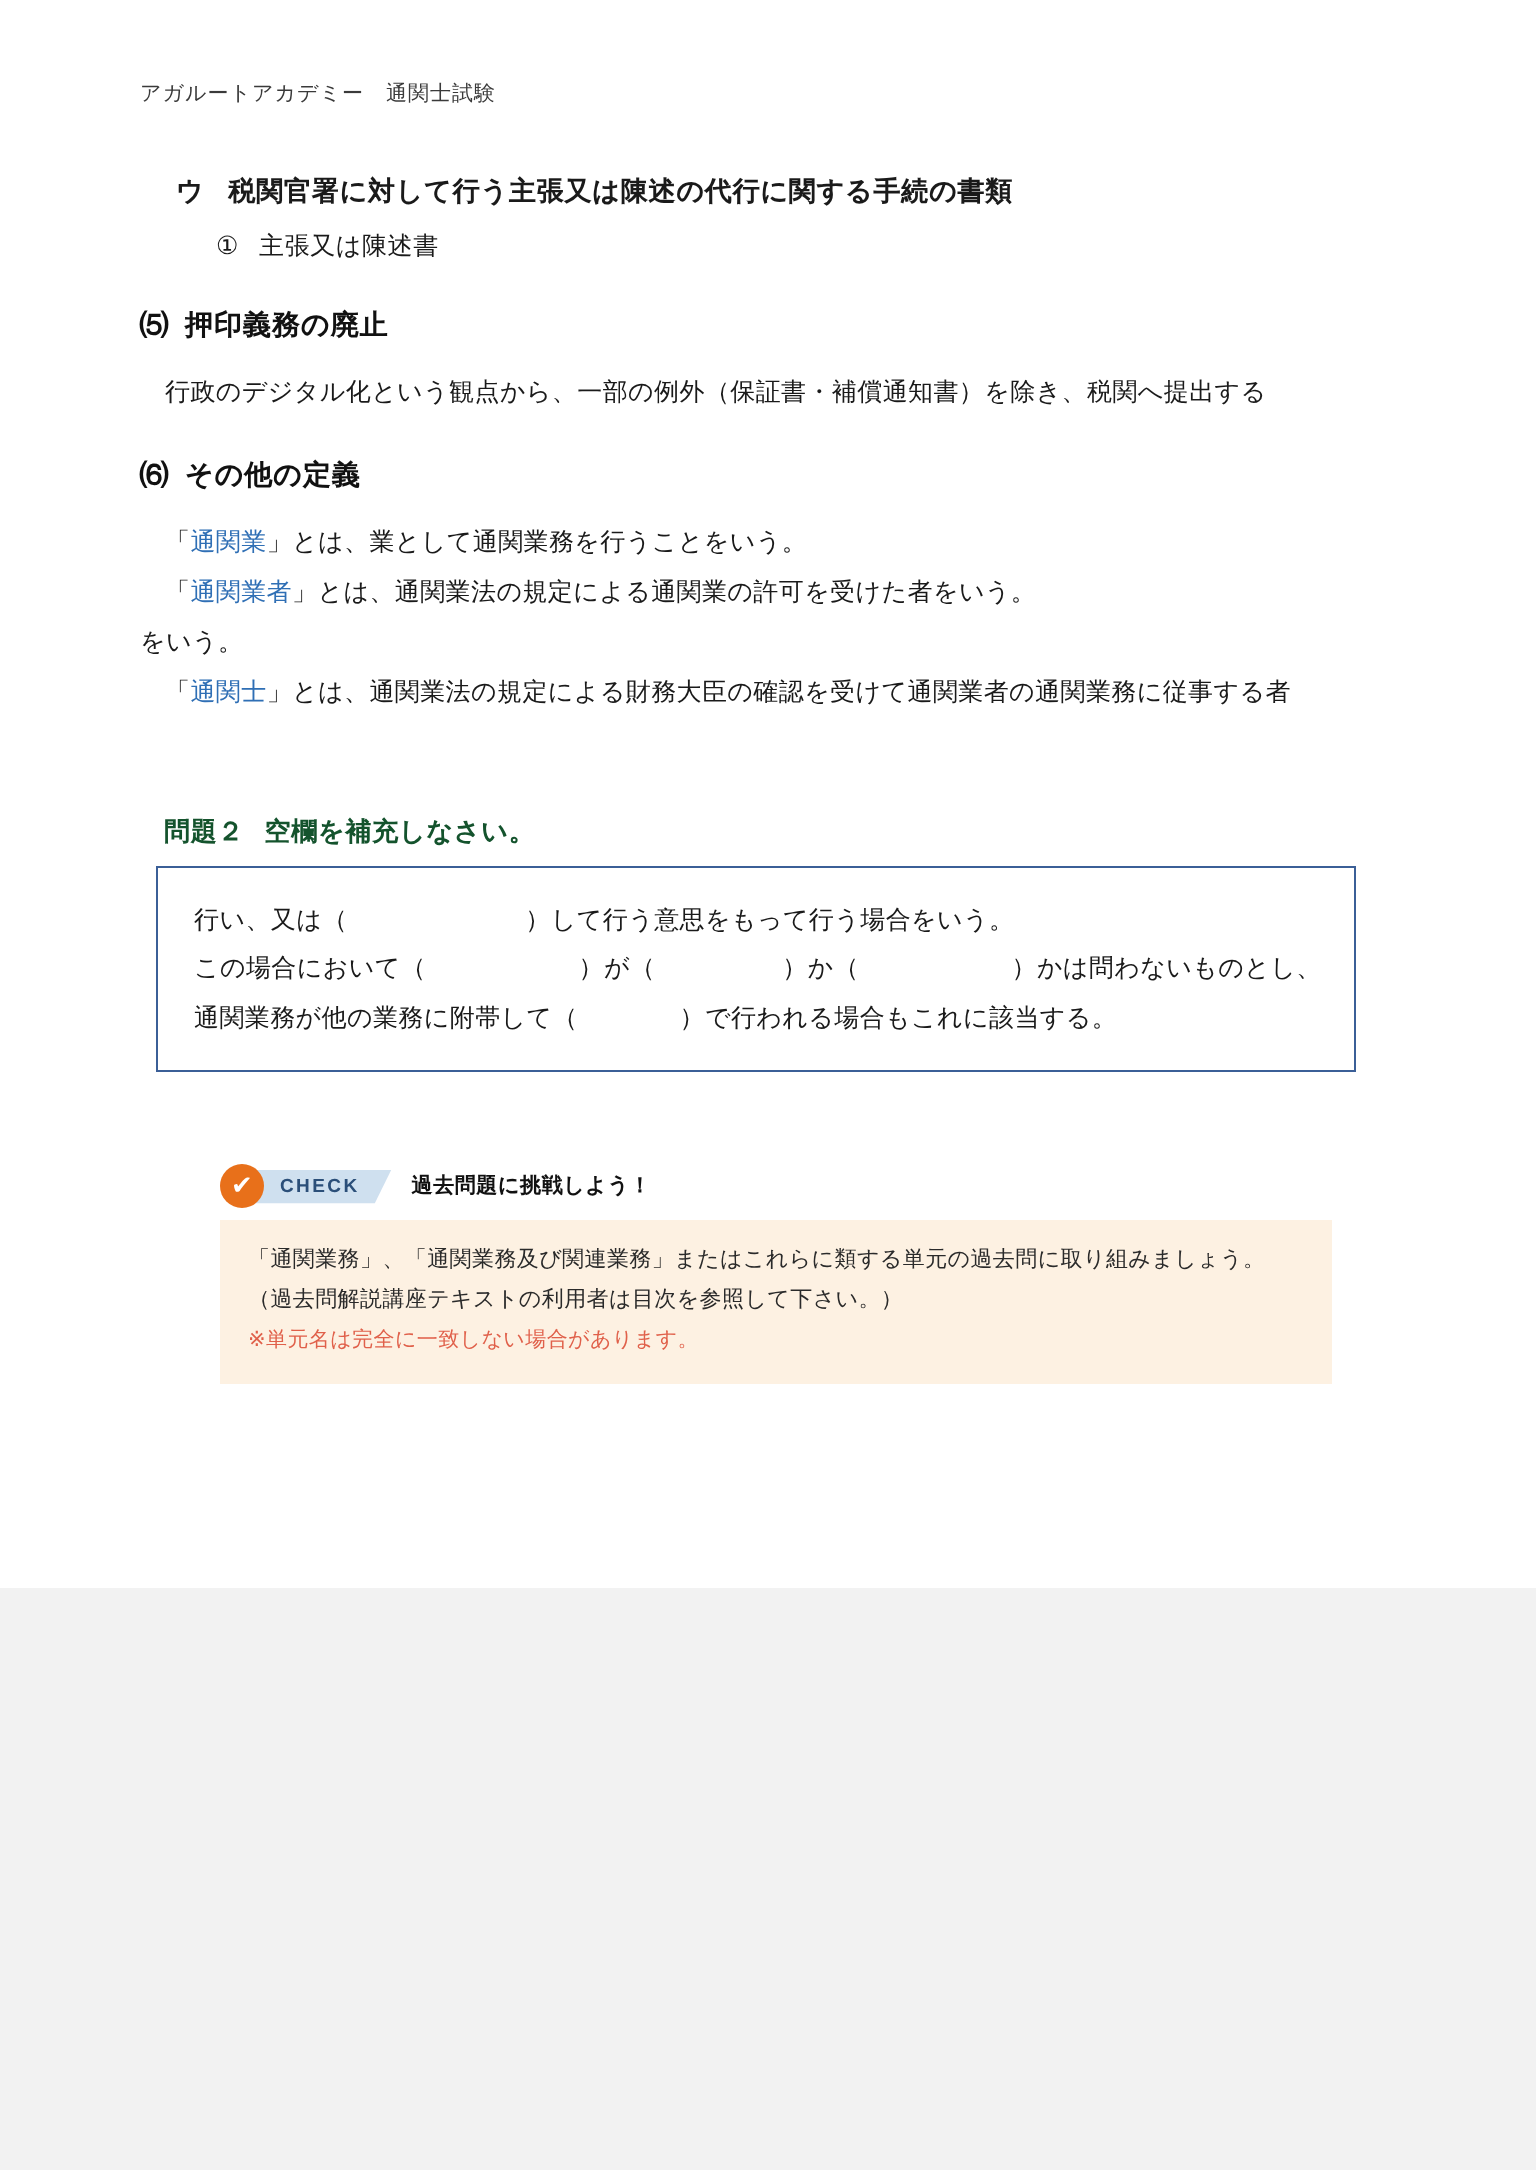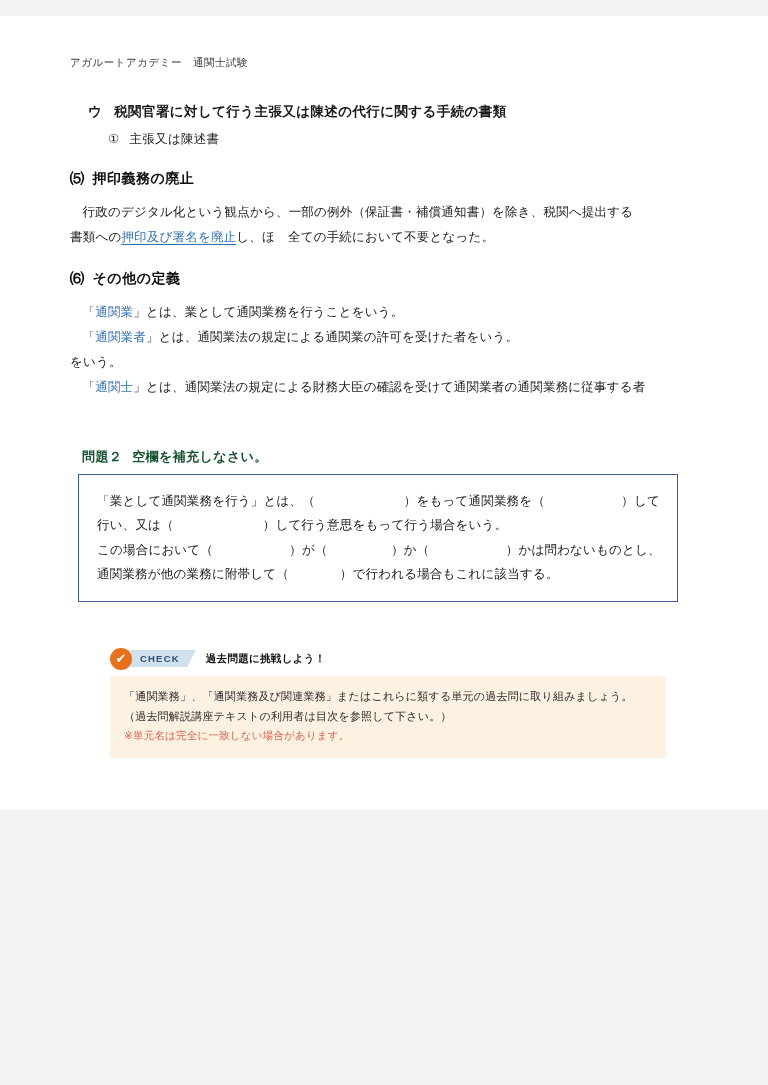--- a/index.html
+++ b/index.html
@@ -8,21 +8,21 @@
     background: #f2f2f2;
   }
   body {
     font-family: "Liberation Serif", "DejaVu Serif", serif;
   }
   .page {
     position: relative;
     width: 768px;
     height: 794px;
     background: #ffffff;
-    margin: 16px auto;
+    margin: 0 auto;
     overflow: hidden;
     box-sizing: border-box;
   }
   .header {
     position: absolute;
     top: 40px;
     left: 70px;
     font-family: "Liberation Sans", "DejaVu Sans", sans-serif;
     font-size: 10.5px;
     color: #3a3a3a;
@@ -199,23 +199,20 @@
 
     <div class="item-maru">
       <span class="num">①</span><span>主張又は陳述書</span>
     </div>
 
     <div class="sec-head">
       <span class="num">⑸</span><span>押印義務の廃止</span>
     </div>
 
     <p class="para indent">行政のデジタル化という観点から、一部の例外（保証書・補償通知書）を除き、税関へ提出する</p>
-    <p class="para">
-      <span>書類への</span><span class="u-blue">押印及び署名を廃止</span><span>し、ほゞ全ての手続において不要となった。</span>
-    </p>
 
     <div class="block-gap-2"></div>
 
     <div class="sec-head">
       <span class="num">⑹</span><span>その他の定義</span>
     </div>
 
     <p class="para indent">
       <span>「</span><span class="blue">通関業</span><span>」</span><span>とは、業として通関業務を行うことをいう。</span>
     </p>
@@ -228,21 +225,20 @@
     </p>
 
     <div class="block-gap-3"></div>
     <div class="block-gap-2"></div>
 
     <div class="q-title">
       <span class="num">問題２</span><span>空欄を補充しなさい。</span>
     </div>
 
     <div class="q-box">
-      <div class="q-line">「業として通関業務を行う」とは、（　　　　　　　）をもって通関業務を（　　　　　　）して</div>
       <div class="q-line">行い、又は（　　　　　　　）して行う意思をもって行う場合をいう。</div>
       <div class="q-line">この場合において（　　　　　　）が（　　　　　）か（　　　　　　）かは問わないものとし、</div>
       <div class="q-line">通関業務が他の業務に附帯して（　　　　）で行われる場合もこれに該当する。</div>
     </div>
 
     <div class="check-wrap">
       <div class="check-bar">
         <div class="check-badge">
           <div class="check-circle">✔</div>
           <div class="check-tag">CHECK</div>

